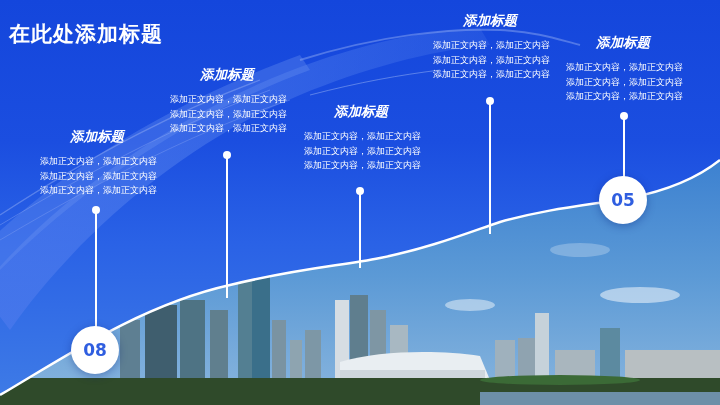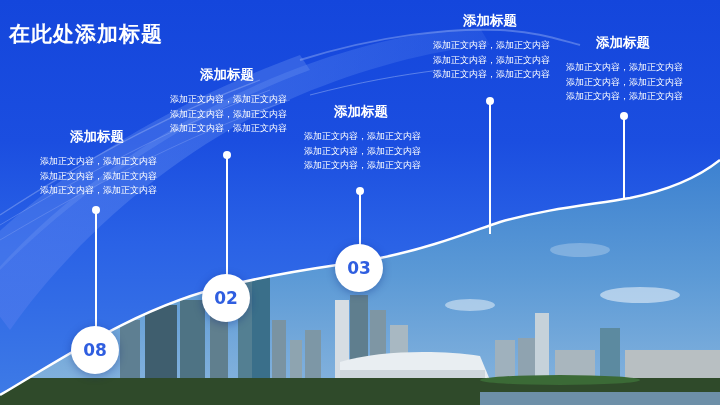--- a/index.html
+++ b/index.html
@@ -3,21 +3,21 @@
 <meta charset="utf-8">
 <style>
   html, body { margin: 0; padding: 0; }
   body { width: 720px; height: 405px; overflow: hidden; font-family: "DejaVu Sans", sans-serif; }
   .slide { position: relative; width: 720px; height: 405px; overflow: hidden;
     background: linear-gradient(180deg, #1446dc 0%, #1b4ee0 35%, #2a62e6 60%, #3f7ce6 100%); }
   .bg { position: absolute; inset: 0; }
   .title { position: absolute; left: 9px; top: 20px; color: #ffffff; font-size: 21px; font-weight: bold;
     letter-spacing: 1px; font-family: "DejaVu Sans", sans-serif; }
   .block { position: absolute; color: #ffffff; text-align: center; }
-  .block .h { font-family: "DejaVu Serif", serif; font-weight: bold; font-size: 13.5px; margin-bottom: 8px; }
+  .block .h { font-family: "DejaVu Serif", serif; font-weight: bold; font-size: 13.5px; margin-bottom: 8px; font-style: italic; }
   .block .line { font-size: 9px; line-height: 14.5px; white-space: nowrap; text-align: right; }
   .stem { position: absolute; width: 1.5px; background: #ffffff; }
   .dot { position: absolute; width: 8px; height: 8px; border-radius: 50%; background: #ffffff; margin-left: -4px; margin-top: -4px; }
   .node { position: absolute; width: 48px; height: 48px; margin-left: -24px; margin-top: -24px; border-radius: 50%;
     background: #ffffff; box-shadow: 0 2px 8px rgba(0,30,120,0.35); display: flex; align-items: center; justify-content: center;
     color: #2f5ee0; font-weight: bold; font-size: 17px; font-family: "DejaVu Sans", sans-serif; }
 </style>
 </head>
 <body>
 
@@ -98,42 +98,41 @@
   <div class="node" style="left:95px; top:350px;">08</div>
 
   <div class="block" style="left:167px; top:66px; width:120px;">
     <div class="h">添加标题</div>
     <div class="line">添加正文内容，添加正文内容</div>
     <div class="line">添加正文内容，添加正文内容</div>
     <div class="line">添加正文内容，添加正文内容</div>
   </div>
   <div class="stem" style="left:226px; top:155px; height:143px;"></div>
   <div class="dot" style="left:227px; top:155px;"></div>
-  <div class="node" style="left:226px; top:298px;">02</div>
 
   <div class="block" style="left:301px; top:103px; width:120px;">
     <div class="h">添加标题</div>
     <div class="line">添加正文内容，添加正文内容</div>
     <div class="line">添加正文内容，添加正文内容</div>
     <div class="line">添加正文内容，添加正文内容</div>
   </div>
   <div class="stem" style="left:359px; top:191px; height:77px;"></div>
   <div class="dot" style="left:360px; top:191px;"></div>
-  <div class="node" style="left:359px; top:268px;">03</div>
 
   <div class="block" style="left:430px; top:12px; width:120px;">
     <div class="h">添加标题</div>
     <div class="line">添加正文内容，添加正文内容</div>
     <div class="line">添加正文内容，添加正文内容</div>
     <div class="line">添加正文内容，添加正文内容</div>
   </div>
   <div class="stem" style="left:489px; top:101px; height:133px;"></div>
   <div class="dot" style="left:490px; top:101px;"></div>
 
   <div class="block" style="left:563px; top:34px; width:120px;">
     <div class="h">添加标题</div>
     <div class="line">添加正文内容，添加正文内容</div>
     <div class="line">添加正文内容，添加正文内容</div>
     <div class="line">添加正文内容，添加正文内容</div>
   </div>
   <div class="stem" style="left:623px; top:116px; height:84px;"></div>
   <div class="dot" style="left:624px; top:116px;"></div>
+  <div class="node" style="left:623px; top:200px;">05</div>
 </div>
 
 </body></html>

